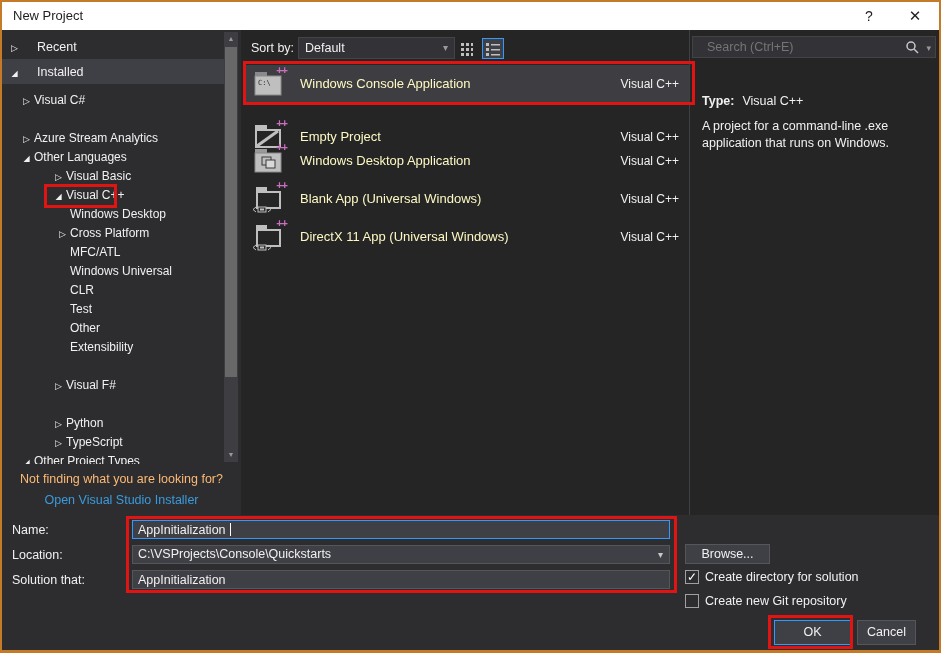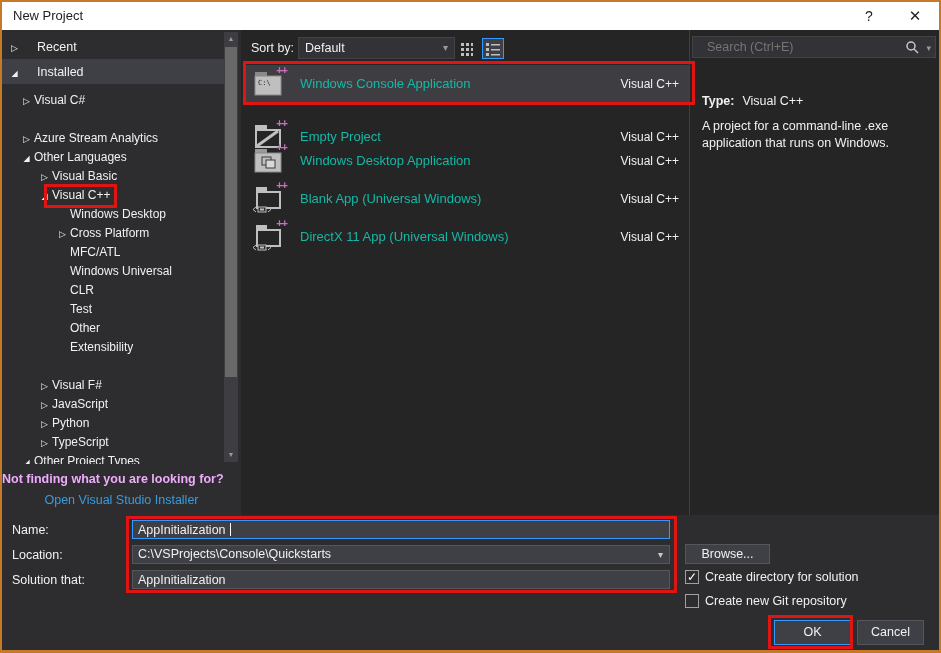--- a/index.html
+++ b/index.html
@@ -24,41 +24,41 @@
   
   #tree { position:absolute; left:2px; top:30px; width:239px; height:485px; background:#2D2D30; }
   #treeview { position:absolute; left:0; top:0; width:239px; height:434px; overflow:hidden; }
   .trow { position:absolute; left:0; width:222px; height:19px; display:flex; align-items:center; color:#F1F1F1; font-size:12px; cursor:default; white-space:nowrap; }
   .trow.top { height:25px; font-size:12.5px;gap:15px; }
   .trow.sel { background:#3F3F46; }
   .arr { width:15px; flex:none; text-align:center; color:#F1F1F1; }
   .arr.c::before { content:"▷"; font-size:9px; }
   .arr.e::before { content:"◢"; font-size:8px; }
   .arr.n::before { content:""; }
-  .pl0 { padding-left:5px; } .pl1 { padding-left:17px; } .pl2 { padding-left:35px; } .pl3 { padding-left:53px; }
+  .pl0 { padding-left:5px; } .pl1 { padding-left:17px; } .pl2 { padding-left:49px; } .pl3 { padding-left:53px; }
   
   #sbar { position:absolute; left:222px; top:2px; width:14px; height:430px; background:#3E3E42; }
   .sarrow { position:absolute; left:0; width:14px; height:14px; color:#999; font-size:7px; text-align:center; line-height:14px; }
   #sthumb { position:absolute; left:1px; top:15px; width:12px; height:330px; background:#686868; }
-  #treefoot-q { position:absolute; left:0; top:442px; width:239px; text-align:left; color:#f0abfc; font-size:12.5px;font-weight:bold; }
+  #treefoot-q { position:absolute; left:0; top:442px; width:239px; text-align:center; color:#fdba74; font-size:12.5px; }
   #treefoot-link { position:absolute; left:0; top:463px; width:239px; text-align:center; color:#3A9BDC; font-size:12.5px; cursor:pointer; }
   
   #list { position:absolute; left:241px; top:30px; width:448px; height:485px; background:#252526; }
   #sortlbl { position:absolute; left:10px; top:11px; color:#F1F1F1; font-size:12.5px; }
   #sortdd { position:absolute; left:57px; top:7px; width:157px; height:22px; background:#333337; border:1px solid #434346; color:#F1F1F1; font-size:12.5px; line-height:20px; padding-left:6px; cursor:default; }
   #sortdd .dda { position:absolute; right:6px; top:0; color:#999; font-size:10px; line-height:20px; }
   .viewbtn { position:absolute; top:8px; width:22px; height:21px; background:transparent; border:1px solid transparent; }
   #viewgrid { left:216px; }
   #viewlist { left:241px; background:#3F3F46; border:1px solid #3399FF; }
   .viewbtn svg { display:block; margin:2px auto 0; }
   .lrow { position:absolute; left:3px; width:445px; height:38px; cursor:default; }
   .lrow.sel { background:#3E3E42; }
   .licon { position:absolute; left:8px; top:4px; width:34px; height:30px; }
   .pp::after { content:"++"; position:absolute; top:-5px; right:-1px; color:#CC6FC0; font-weight:bold; font-size:11px; letter-spacing:-1px; }
-  .lname { position:absolute; left:56px; top:0; line-height:38px; font-size:13px; color:#14b8a6; white-space:nowrap; }
+  .lname { position:absolute; left:56px; top:0; line-height:38px; font-size:13px; color:#fef9c3; white-space:nowrap; }
   .llang { position:absolute; right:10px; top:0; line-height:38px; font-size:12px; color:#F1F1F1; }
   
   #info { position:absolute; left:689px; top:30px; width:250px; height:485px; background:#252526; border-left:1px solid #3F3F46; }
   #searchbox { position:absolute; left:2px; top:6px; width:244px; height:22px; background:#333337; border:1px solid #434346; }
   #searchbox input { position:absolute; left:0; top:0; width:210px; height:20px; background:transparent; border:none; outline:none; color:#A6A6A6; font-size:12.5px; padding-left:14px; font-family:"Liberation Sans", sans-serif; }
   #searchbox .mag { position:absolute; right:16px; top:3px; }
   #searchbox .dda { position:absolute; right:4px; top:1px; color:#999; font-size:9px; line-height:20px; }
   #typeline { position:absolute; left:12px; top:64px; font-size:12.5px; color:#F1F1F1; }
   #typeline b { margin-right:8px; }
   #desc { position:absolute; left:12px; top:88px; width:208px; font-size:12.5px; line-height:17px; color:#F1F1F1; }
@@ -66,21 +66,21 @@
   #form { position:absolute; left:2px; top:515px; width:937px; height:133px; background:#2D2D30; }
   .flabel { position:absolute; left:10px; color:#F1F1F1; font-size:12.5px; }
   .ffield { position:absolute; left:130px; width:538px; height:19px; background:#3F3F46; border:1px solid #55555A; color:#F1F1F1; font-size:12.5px; line-height:17px; padding-left:5px; font-family:"Liberation Sans", sans-serif; }
   input.ffield { outline:none; }
   #namefield { border:1px solid #3399FF; }
   #caret { position:absolute; left:228px; top:8px; width:1px; height:13px; background:#FFFFFF; }
   #locfield .dda { position:absolute; right:6px; top:0; color:#C8C8C8; font-size:10px; line-height:17px; }
   .btn { position:absolute; background:#3F3F46; border:1px solid #55555A; color:#F1F1F1; font-size:12.5px; text-align:center; cursor:default; }
   #browsebtn { left:683px; top:29px; width:85px; height:20px; line-height:18px; }
   #okbtn { left:772px; top:105px; width:77px; height:25px; line-height:23px; border:1px solid #3399FF; }
-  #cancelbtn { left:855px; top:105px; width:67px; height:25px; line-height:23px;text-align:center; }
+  #cancelbtn { left:855px; top:105px; width:59px; height:25px; line-height:23px;text-align:center; }
   .cbrow { position:absolute; left:683px; display:flex; align-items:center; }
   .cbbox { width:14px; height:14px; background:#2D2D30; border:1px solid #A0A0A0; color:#FFFFFF; font-size:12px; line-height:13px; text-align:center; flex:none; }
   .cblabel { margin-left:6px; color:#F1F1F1; font-size:12.5px; white-space:nowrap; }
   
   .anno { position:absolute; border:3px solid #E11414; z-index:50; pointer-events:none; }
   #anno-vcpp { left:44px; top:184px; width:73px; height:24px; }
   #anno-row { left:243px; top:61px; width:452px; height:44px; }
   #anno-fields { left:126px; top:516px; width:551px; height:77px; }
   #anno-ok { left:768px; top:615px; width:85px; height:34px; }
 </style>
@@ -153,24 +153,20 @@
           <span class="arr n"></span>
           <span>Other</span>
         </div>
       <div class="trow pl3" style="top:307px">
           <span class="arr n"></span>
           <span>Extensibility</span>
         </div>
       <div class="trow pl2" style="top:345px">
           <span class="arr c"></span>
           <span>Visual F#</span>
-        </div>
-      <div class="trow pl2" style="top:364px">
-          <span class="arr c"></span>
-          <span>JavaScript</span>
         </div>
       <div class="trow pl2" style="top:383px">
           <span class="arr c"></span>
           <span>Python</span>
         </div>
       <div class="trow pl2" style="top:402px">
           <span class="arr c"></span>
           <span>TypeScript</span>
         </div>
       <div class="trow pl1" style="top:421px">

